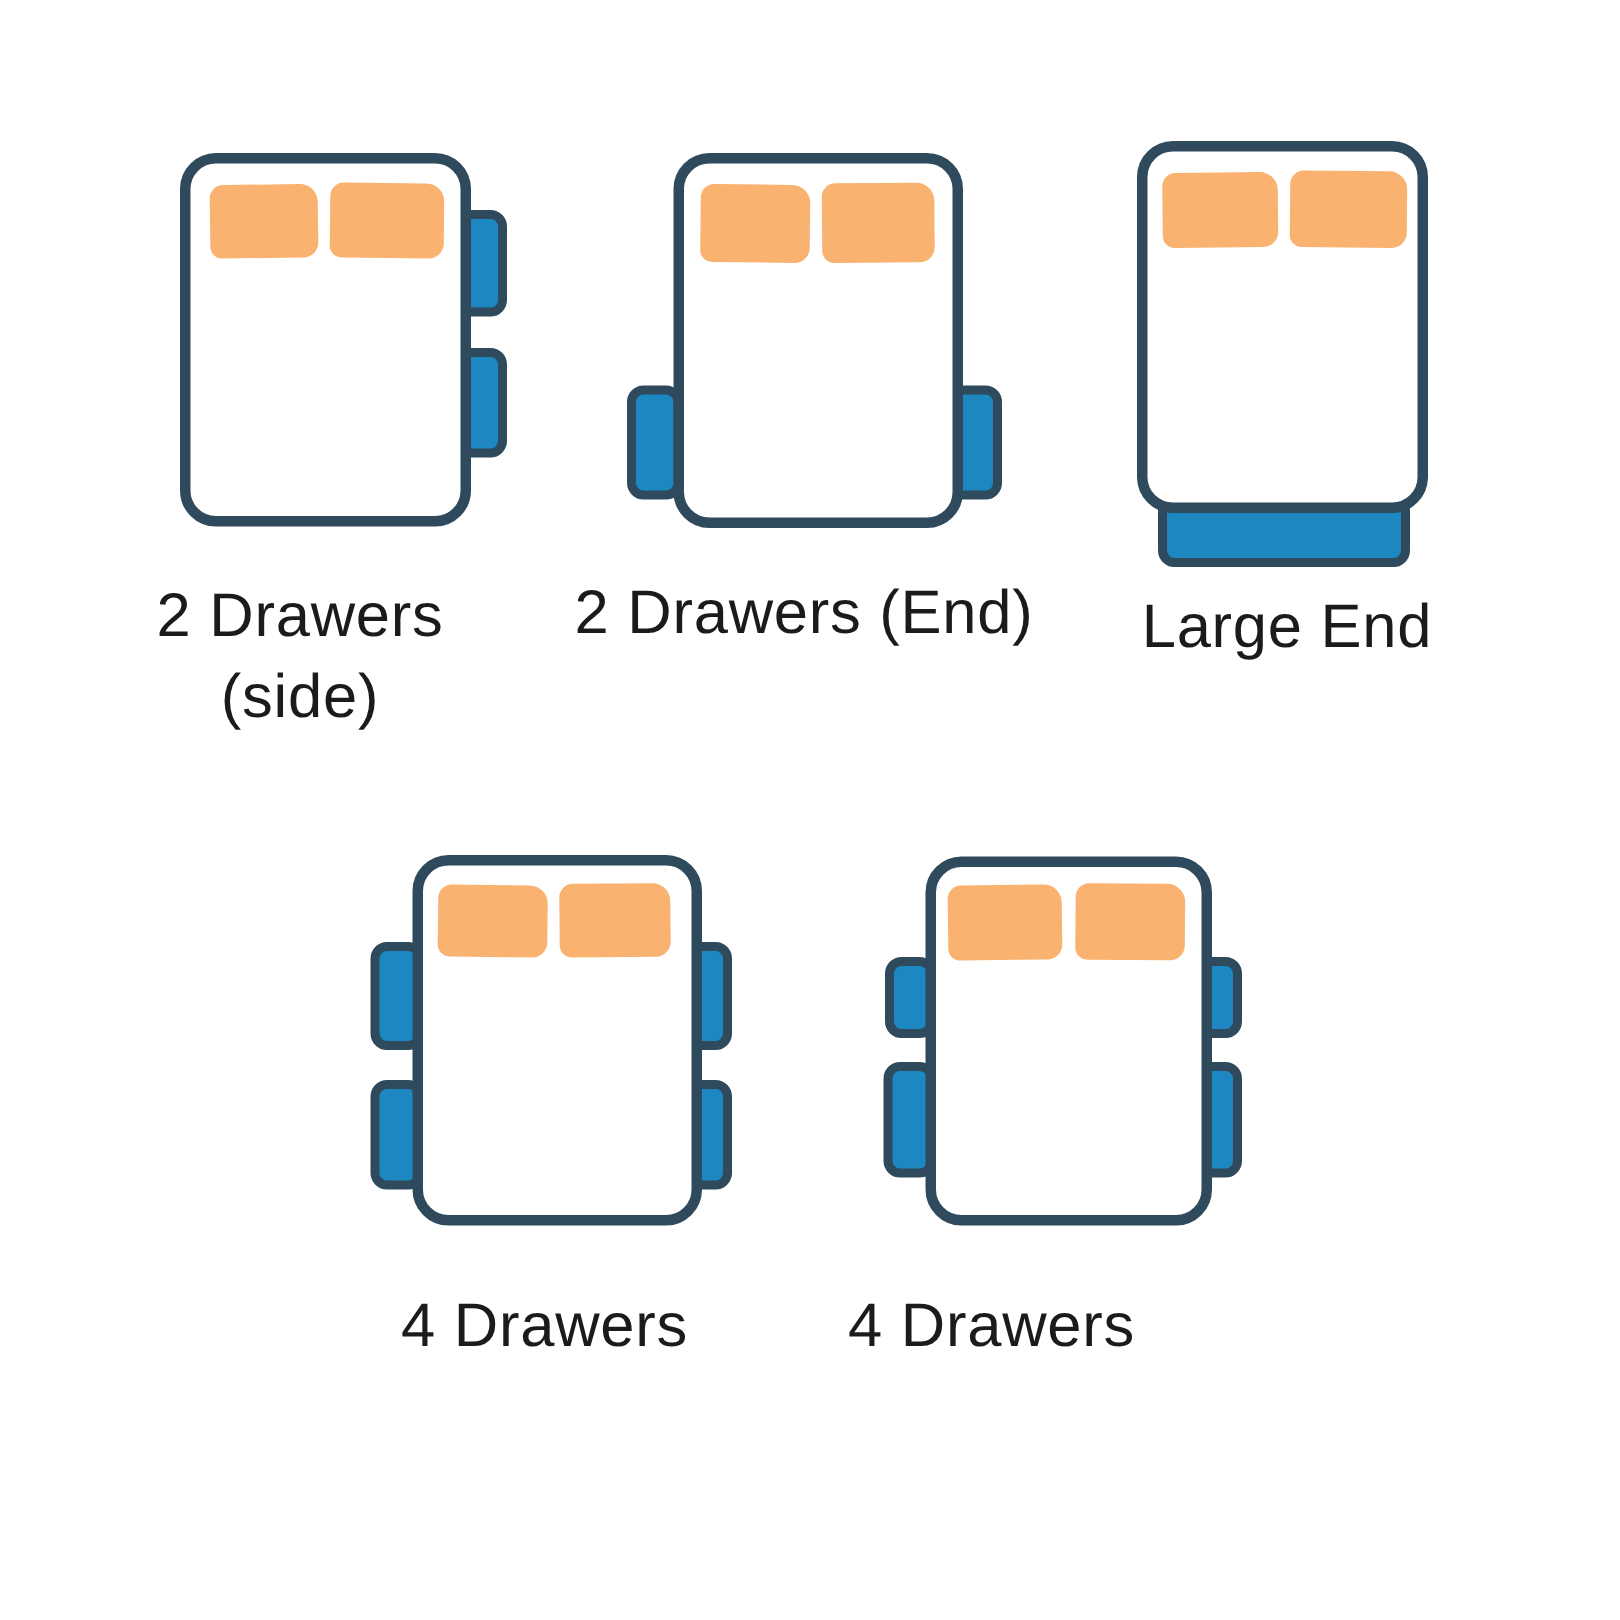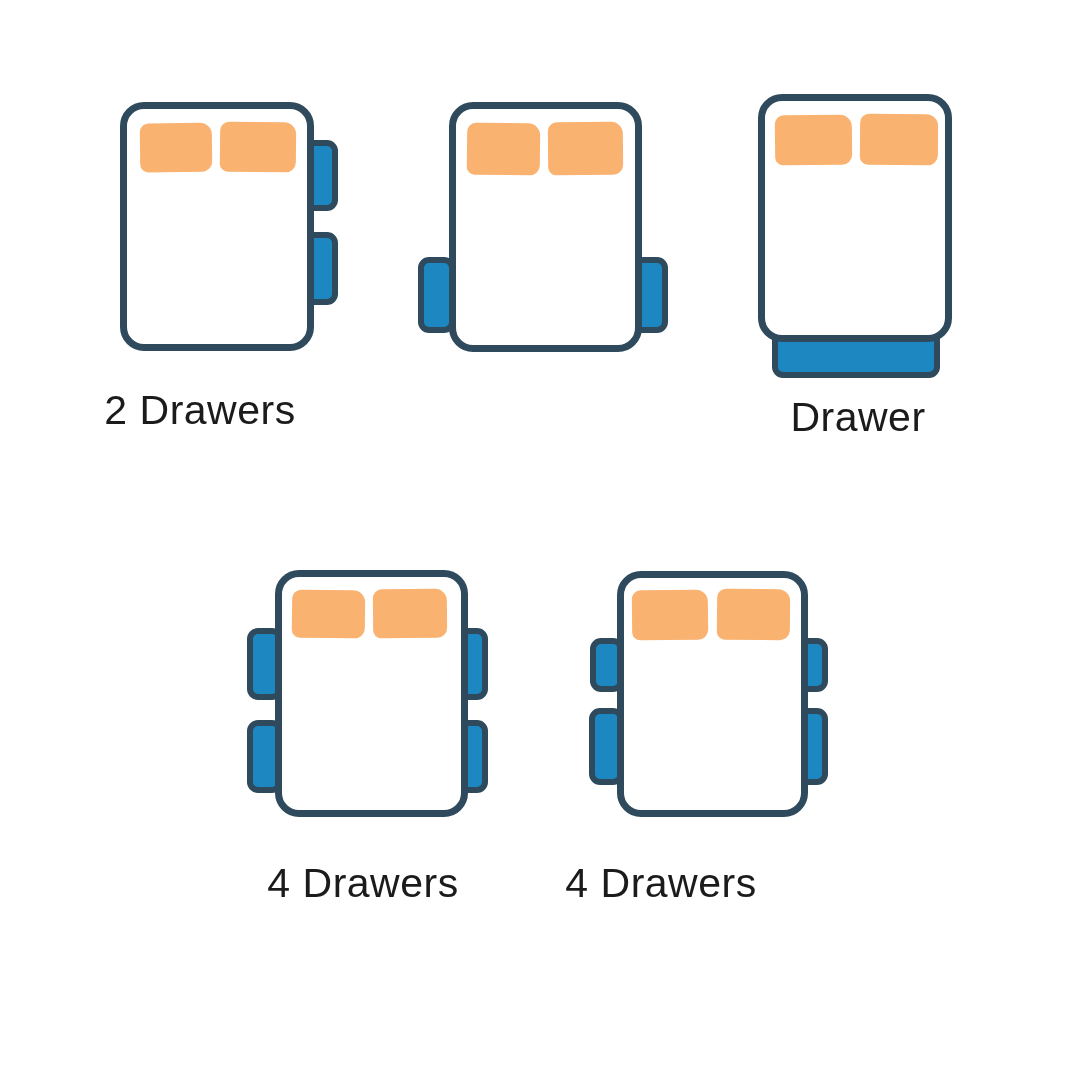--- a/index.html
+++ b/index.html
@@ -98,40 +98,42 @@
 <div class="canvas">
 
   <div>
     <div class="drawer" id="f1-drawer-1"></div>
     <div class="drawer" id="f1-drawer-2"></div>
     <div class="bed-body" id="f1-body"></div>
     <div class="pillow" id="f1-pillow-l"></div>
     <div class="pillow" id="f1-pillow-r"></div>
     <div class="fig-label" id="f1-label">
       <span>2 Drawers</span>
+      <span>(side)</span>
     </div>
   </div>
 
   <div>
     <div class="drawer" id="f2-drawer-l"></div>
     <div class="drawer" id="f2-drawer-r"></div>
     <div class="bed-body" id="f2-body"></div>
     <div class="pillow" id="f2-pillow-l"></div>
     <div class="pillow" id="f2-pillow-r"></div>
     <div class="fig-label" id="f2-label">
+      <span>2 Drawers (End)</span>
     </div>
   </div>
 
   <div>
     <div class="drawer" id="f3-drawer-end"></div>
     <div class="bed-body" id="f3-body"></div>
     <div class="pillow" id="f3-pillow-l"></div>
     <div class="pillow" id="f3-pillow-r"></div>
     <div class="fig-label" id="f3-label">
-      <span>Drawer</span>
+      <span>Large End</span>
     </div>
   </div>
 
   <div>
     <div class="drawer" id="f4-drawer-l1"></div>
     <div class="drawer" id="f4-drawer-l2"></div>
     <div class="drawer" id="f4-drawer-r1"></div>
     <div class="drawer" id="f4-drawer-r2"></div>
     <div class="bed-body" id="f4-body"></div>
     <div class="pillow" id="f4-pillow-l"></div>

